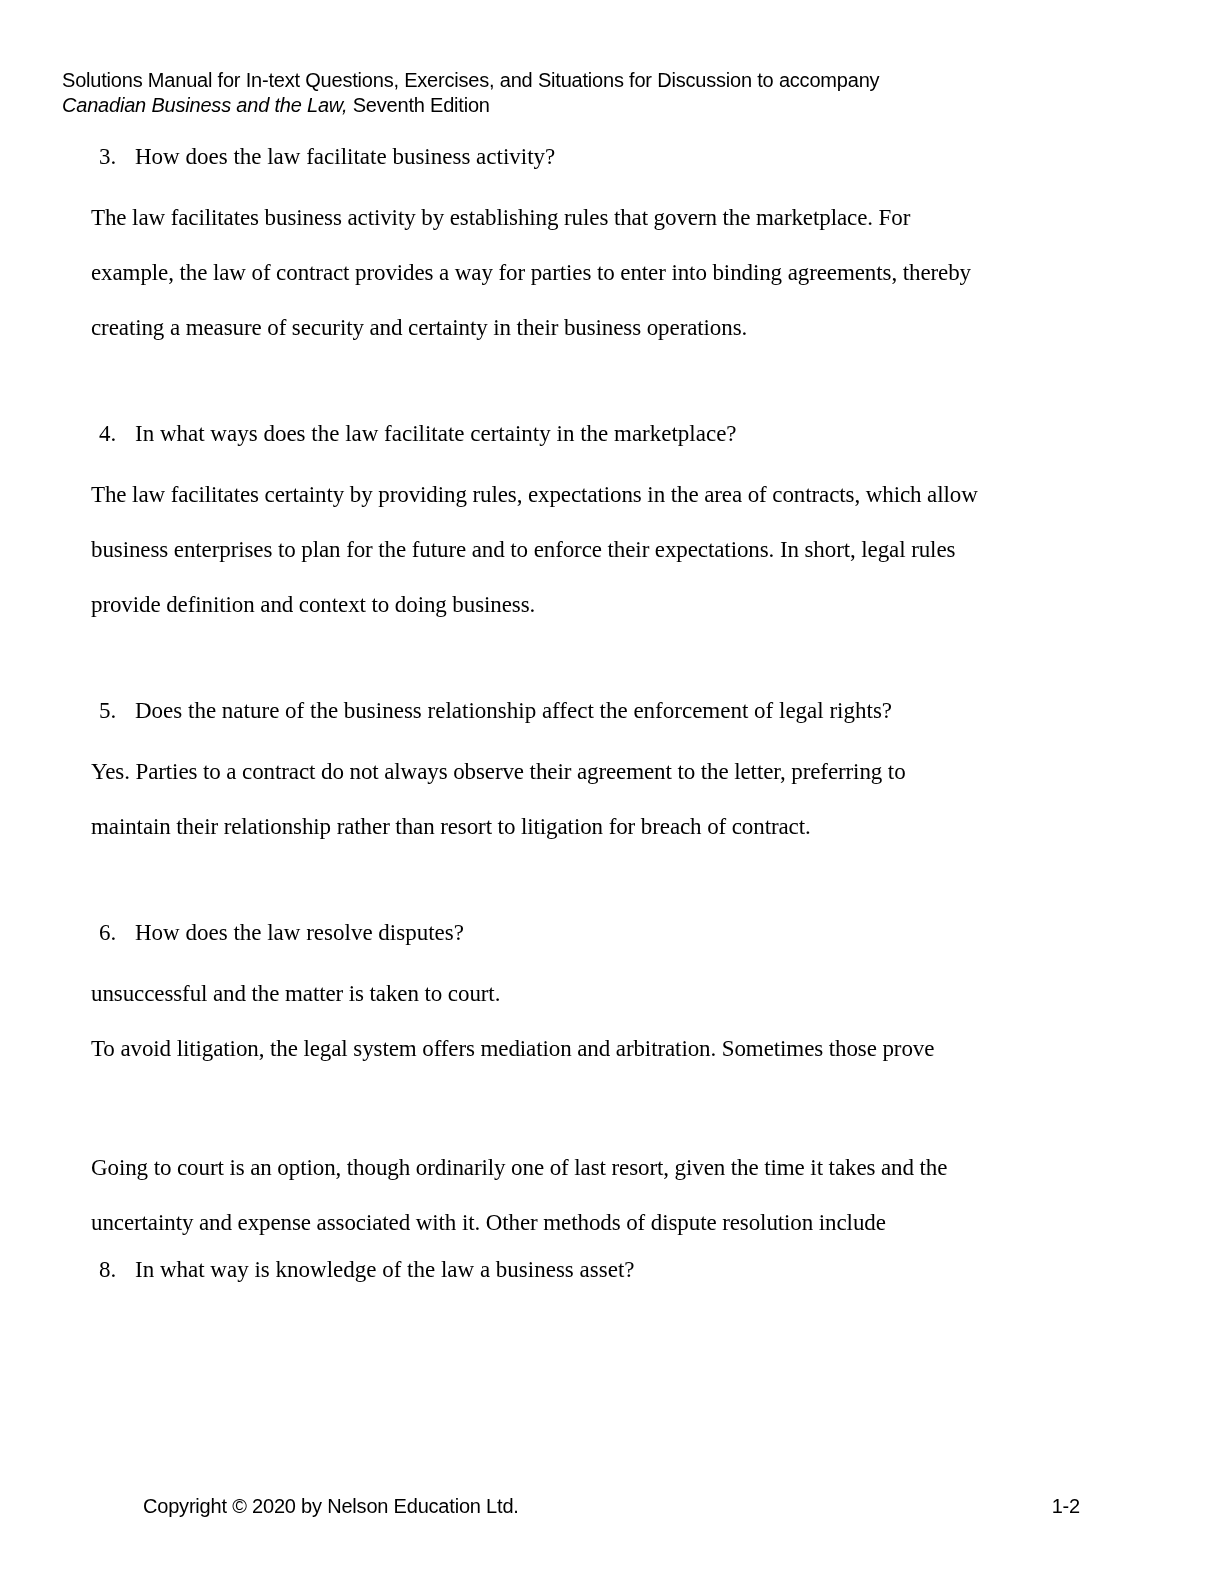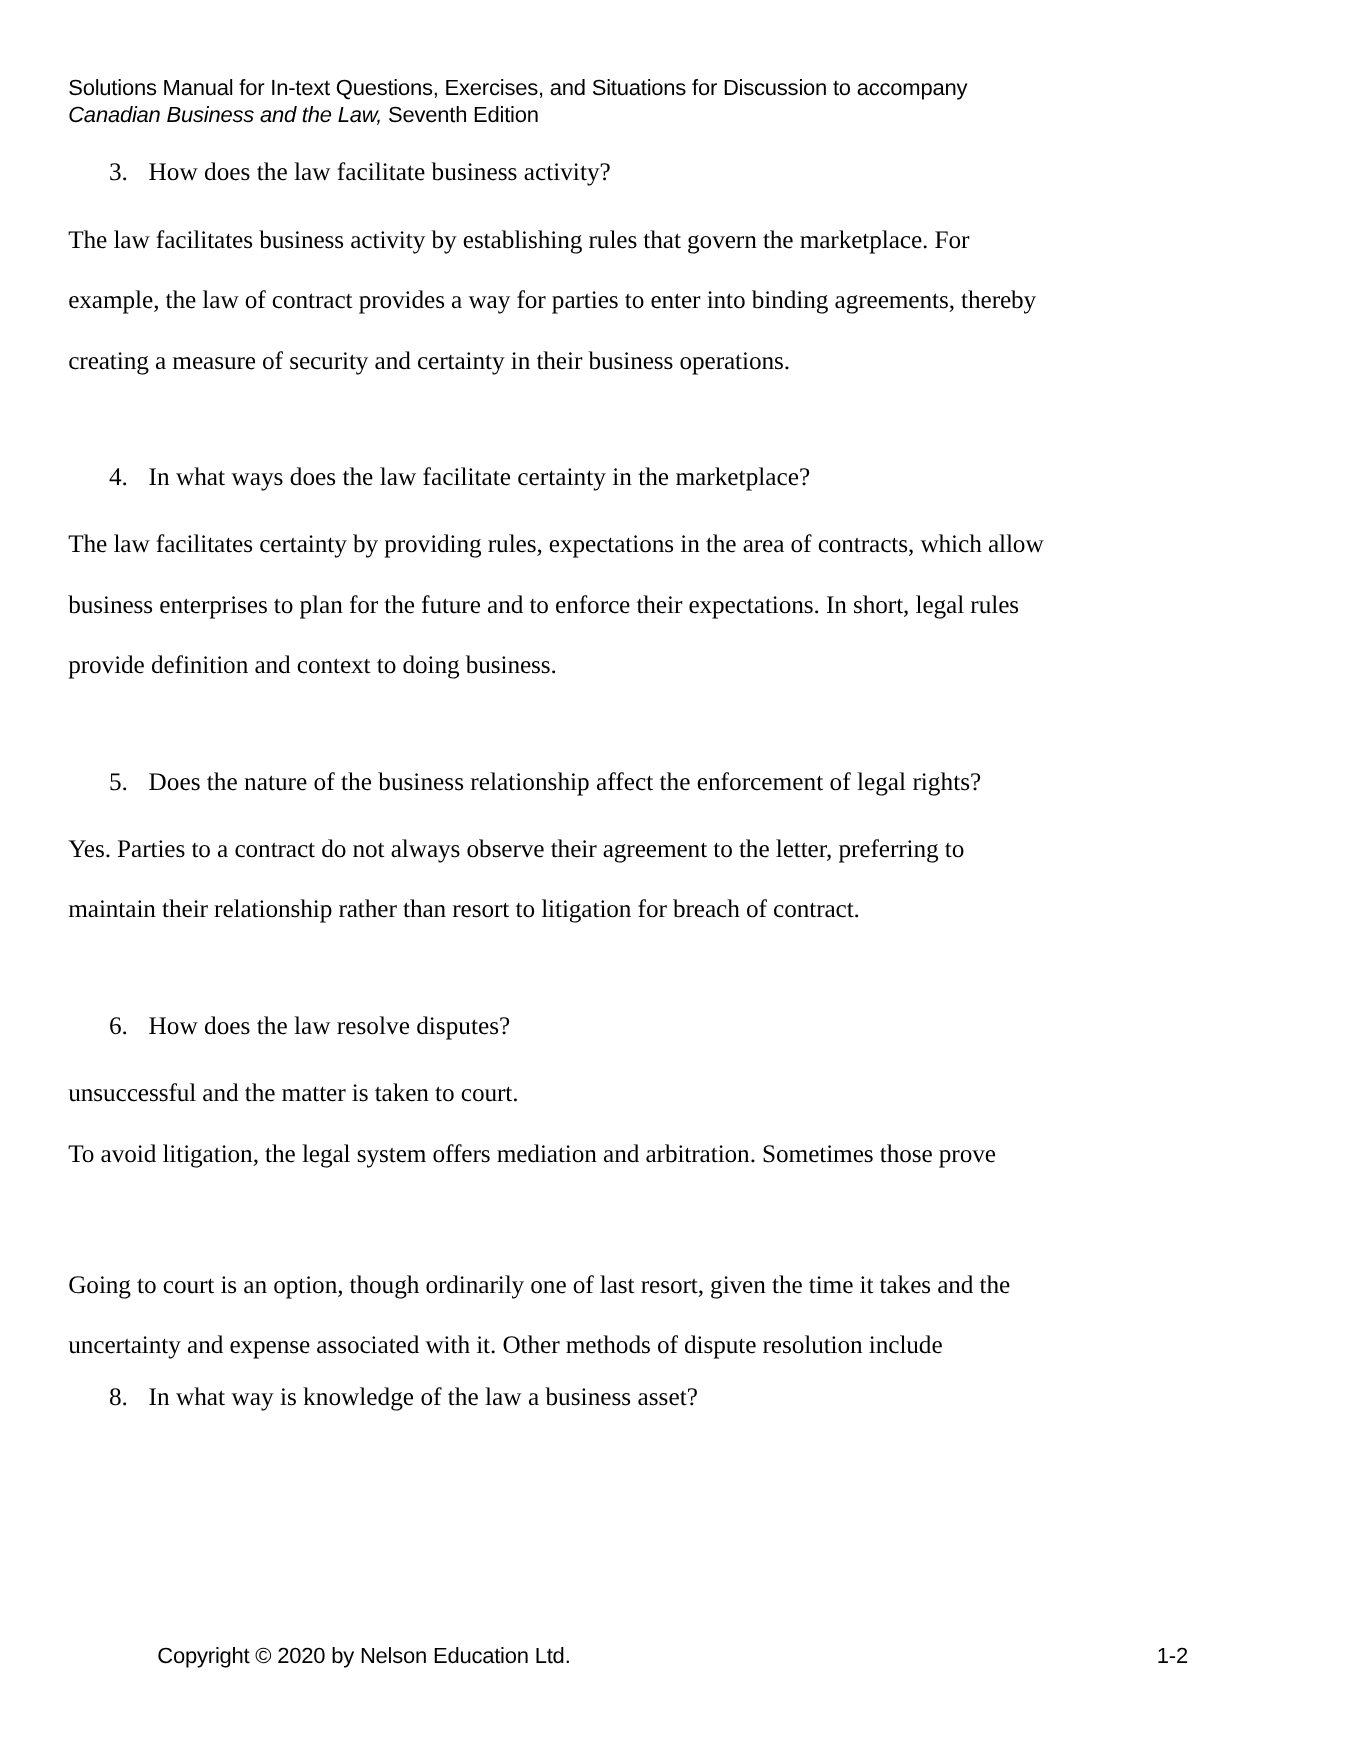--- a/index.html
+++ b/index.html
@@ -26,21 +26,21 @@
   #sections .section:last-child  { margin-top:5px; }
   .question {
     font-family:"Liberation Serif", serif;
     font-size:23px;
     font-weight:normal;
     line-height:30px;
     padding-left:37px;
     white-space:nowrap;
   }
   .q-num { display:inline-block; width:36px; }
-  .answer { margin-top:18px; }
+  .answer { margin-top:18px;margin-left:29px; }
   .ans-line {
     font-family:"Liberation Serif", serif;
     font-size:23px;
     line-height:55px;
     height:55px;
     letter-spacing:-0.1px;
     white-space:nowrap;
   }
   .footer {
     position:absolute;

